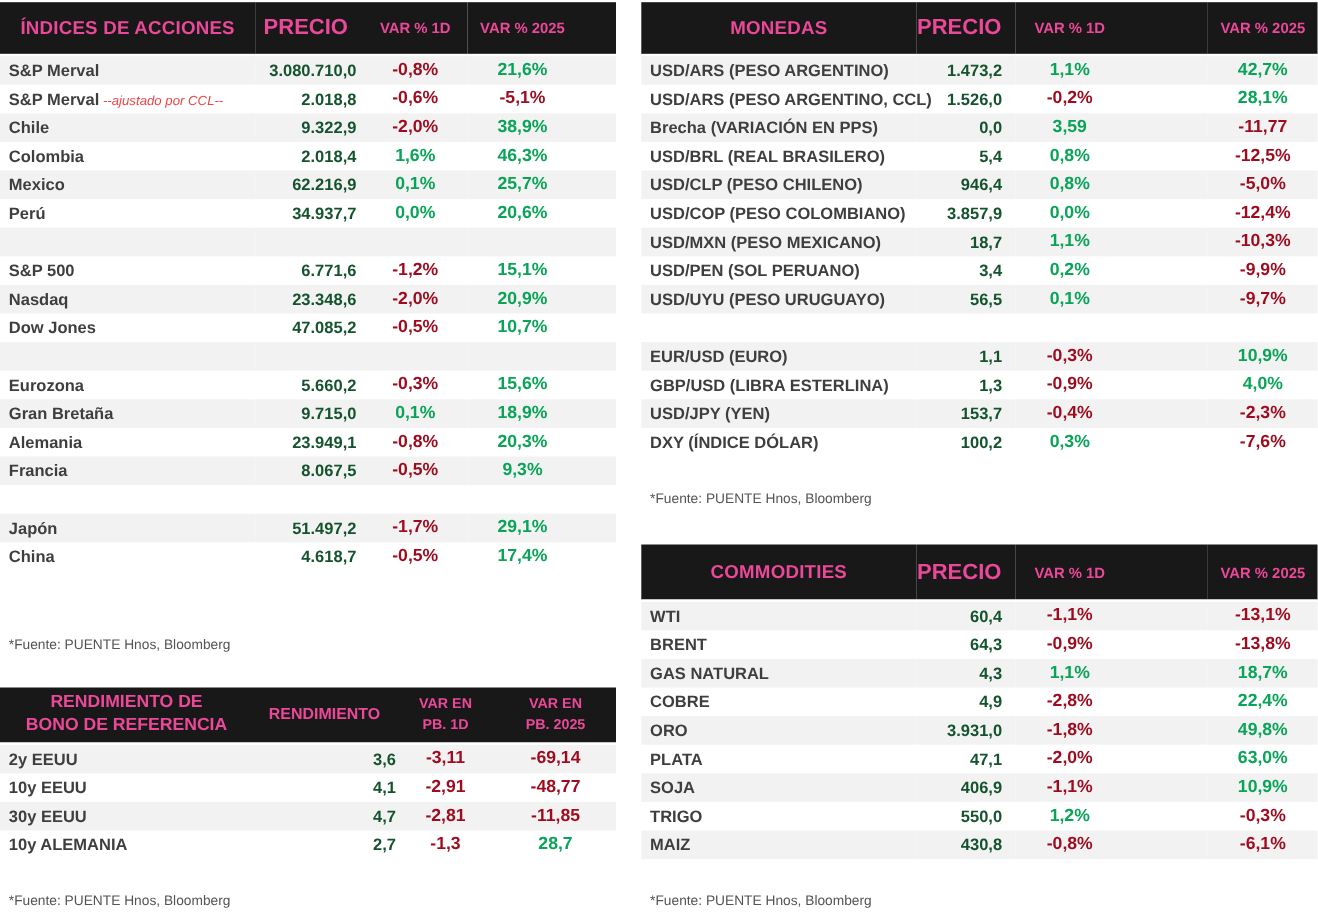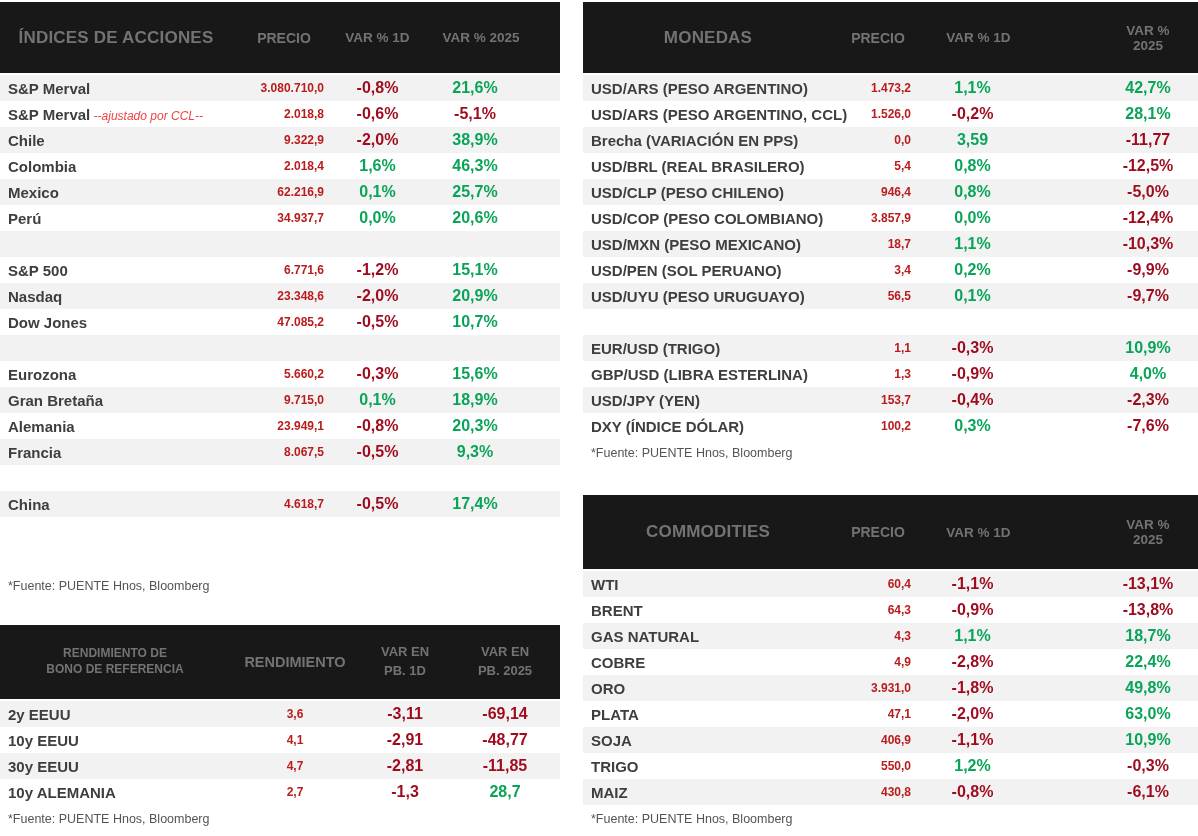--- a/index.html
+++ b/index.html
@@ -1,45 +1,45 @@
 <!DOCTYPE html>
 <html style="--pos: #0aa458; --neg: #9e0b1e; --header-bg: #181818; --row-alt: #f2f2f2;"><head>
 <meta charset="utf-8">
 <style>
   html,body{margin:0;padding:0;background:#ffffff;}
   .wrap{position:relative;width:1198px;height:836px;background:#ffffff;
         font-family:"Liberation Sans",sans-serif;overflow:hidden;}
   .panel{position:absolute;}
   table{border-collapse:collapse;table-layout:fixed;width:100%;}
-  thead th{background:var(--header-bg,#181818);color:#737373;font-weight:bold;
-           vertical-align:middle;text-align:center;border-bottom:2px solid #ffffff;padding:12px;}
+  thead th{background:var(--header-bg,#181818);color:#ec4899;font-weight:bold;
+           vertical-align:middle;text-align:center;border-bottom:2px solid #ffffff;padding:0;}
   .t-top thead th{height:47px;}
   .t-bottom thead th{height:50px;}
   .th-title{font-size:17px;letter-spacing:.2px;}
-  .th-title2{font-size:12px;line-height:1.3;white-space:pre-line;}
-  .th-precio{font-size:14px;}
+  .th-title2{font-size:16px;line-height:1.3;white-space:pre-line;}
+  .th-precio{font-size:20px;}
   .th-var{font-size:13.5px;}
   .th-var2{font-size:13px;line-height:1.45;white-space:pre-line;}
   .th-rend{font-size:14.5px;}
   tbody td{height:26px;padding:0;vertical-align:middle;}
   tbody tr:nth-child(odd){background:var(--row-alt,#f2f2f2);}
   td.lbl{font-size:15px;font-weight:bold;color:#3e3e3e;padding-left:8px;
          white-space:nowrap;text-align:left;margin-left:36px;}
-  td.price{font-size:12px;font-weight:bold;color:#b91c1c;text-align:right;}
+  td.price{font-size:15px;font-weight:bold;color:#14532d;text-align:right;}
   td.pct{font-size:16px;font-weight:bold;text-align:center;white-space:nowrap;}
   .pos{color:var(--pos,#0aa458);}
   .neg{color:var(--neg,#9e0b1e);}
   .note{font-size:12px;font-weight:normal;font-style:italic;color:#ef4444;}
   .fuente{position:absolute;font-size:12.5px;color:#545454;white-space:nowrap;}
   
   .t-indices th:nth-child(2),.t-indices td:nth-child(2){padding-right:6px;}
   .t-indices th:nth-child(4),.t-indices td:nth-child(4){padding-right:35px;}
   .t-right th:nth-child(2),.t-right td:nth-child(2){padding-right:12px;}
   .t-right th:nth-child(3),.t-right td:nth-child(3){padding-right:76px;}
-  .t-bonos td.price{text-align:center;padding-right:0;}
+  .t-bonos td.price{text-align:right;padding-right:0;}
 </style>
 </head>
 <body>
 
 <div class="wrap">
 
   <div class="panel" style="left:0;top:2px;width:560px;">
     <table class="t-top t-indices">
       <colgroup>
           <col style="width:232px">
@@ -146,20 +146,26 @@
             <td class="pct neg">-0,5%</td>
             <td class="pct pos">9,3%</td>
           </tr>
           <tr>
             <td class="lbl"></td>
             <td class="price"></td>
             <td class="pct"></td>
             <td class="pct"></td>
           </tr>
           <tr>
+            <td class="lbl">Japón</td>
+            <td class="price">51.497,2</td>
+            <td class="pct neg">-1,7%</td>
+            <td class="pct pos">29,1%</td>
+          </tr>
+          <tr>
             <td class="lbl">China</td>
             <td class="price">4.618,7</td>
             <td class="pct neg">-0,5%</td>
             <td class="pct pos">17,4%</td>
           </tr>
         </tbody>
     </table>
   </div>
   <div class="fuente" style="left:8px;top:579px;">*Fuente: PUENTE Hnos, Bloomberg</div>
 
@@ -234,21 +240,21 @@
             <td class="pct pos">0,1%</td>
             <td class="pct neg">-9,7%</td>
           </tr>
           <tr>
             <td class="lbl"></td>
             <td class="price"></td>
             <td class="pct"></td>
             <td class="pct"></td>
           </tr>
           <tr>
-            <td class="lbl">EUR/USD (TRIGO)</td>
+            <td class="lbl">EUR/USD (EURO)</td>
             <td class="price">1,1</td>
             <td class="pct neg">-0,3%</td>
             <td class="pct pos">10,9%</td>
           </tr>
           <tr>
             <td class="lbl">GBP/USD (LIBRA ESTERLINA)</td>
             <td class="price">1,3</td>
             <td class="pct neg">-0,9%</td>
             <td class="pct pos">4,0%</td>
           </tr>

